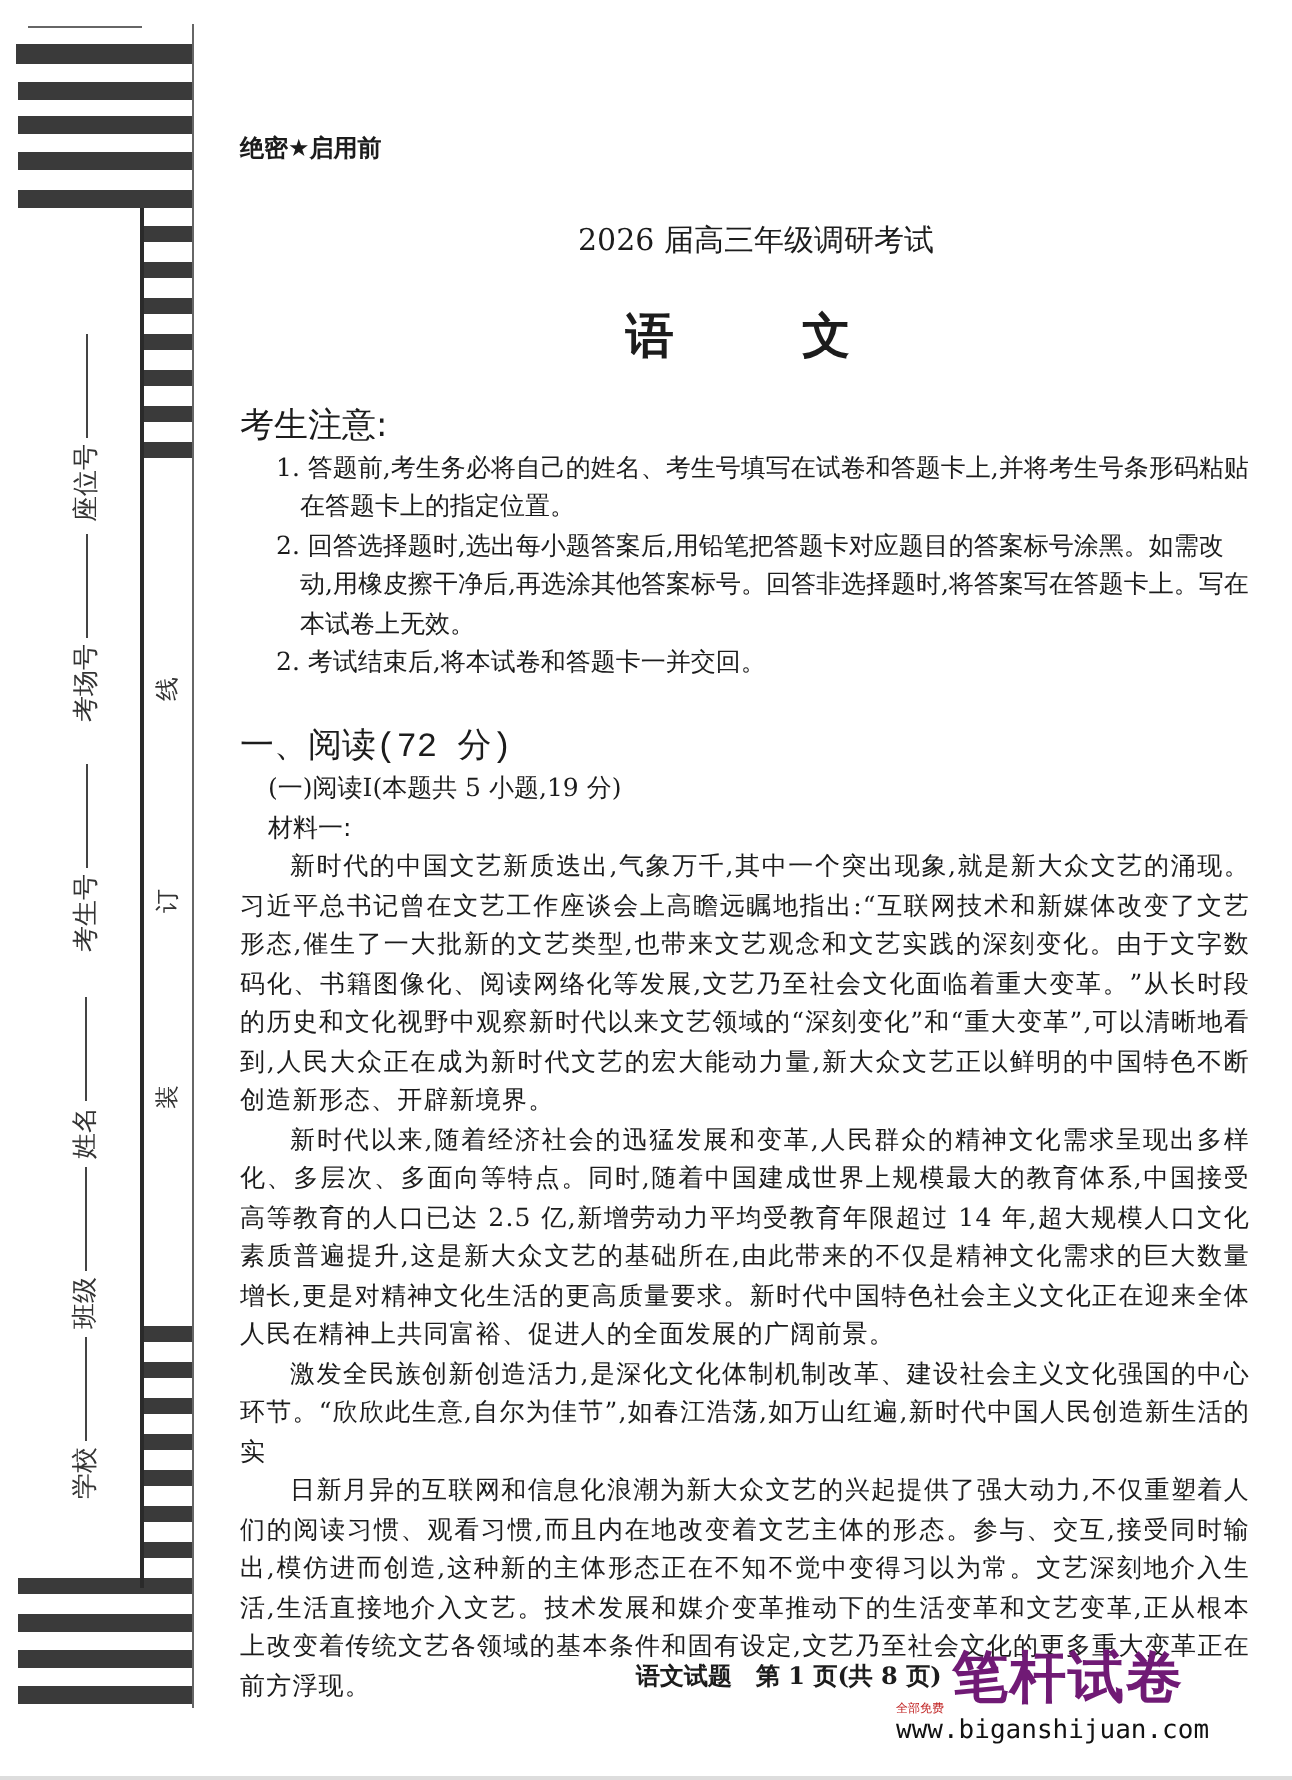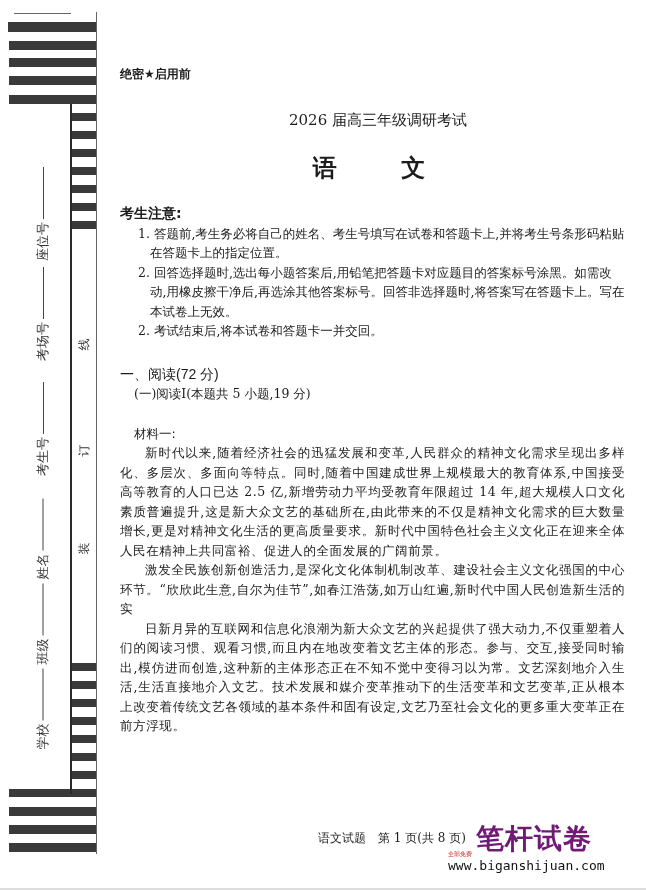--- a/index.html
+++ b/index.html
@@ -9,26 +9,26 @@
   .stripe{position:absolute;background:#3a3a3a;}
   .vline{position:absolute;background:#2a2a2a;}
   .rotlabel{position:absolute;transform:rotate(-90deg);transform-origin:center center;white-space:nowrap;
             font-family:"DejaVu Sans","Liberation Sans",sans-serif;font-size:13px;color:#333;}
   .blank{display:inline-block;width:52px;border-bottom:1px solid #444;margin-left:3px;vertical-align:middle;}
   .binding{position:absolute;transform:rotate(-90deg);font-family:"DejaVu Sans",sans-serif;font-size:12px;color:#333;}
   .secret{position:absolute;left:120px;top:66px;font-family:"DejaVu Sans","Liberation Sans",sans-serif;font-size:12px;font-weight:bold;}
   .examtitle{position:absolute;left:0;width:646px;top:111px;text-align:center;font-size:15px;padding-left:110px;box-sizing:border-box;}
   .subject{position:absolute;left:0;width:646px;top:152px;text-align:center;font-size:24px;font-weight:bold;letter-spacing:28px;padding-left:120px;box-sizing:border-box;font-family:"DejaVu Sans",sans-serif;}
   .content{position:absolute;left:120px;top:204px;width:505px;font-size:12.5px;line-height:19.5px;}
-  .notice-head{font-family:"DejaVu Sans",sans-serif;font-weight:bold;font-size:14px;}
+  .notice-head{font-family:"DejaVu Sans",sans-serif;font-weight:normal;font-size:17px;}
   .notice{padding-left:18px;text-indent:-12px;margin-left:12px;}
-  .section{margin-top:10px;font-family:Liberation Sans, sans-serif;font-size:14px;}
+  .section{margin-top:10px;font-family:Liberation Mono, monospace;font-size:17px;}
   .ind1{padding-left:14px;}
   .para{text-indent:2em;text-align:justify;letter-spacing:0.6px;}
-  .footer{position:absolute;top:830px;left:318px;font-size:12px;}
+  .footer{position:absolute;top:830px;left:318px;font-size:12px;font-weight:bold;}
   .wm-title{position:absolute;left:476px;top:820px;font-family:"DejaVu Sans",sans-serif;font-weight:bold;font-size:28px;color:#701a75;letter-spacing:1px;}
   .wm-small{position:absolute;left:448px;top:850px;font-family:"DejaVu Sans",sans-serif;font-size:6px;color:#c02020;}
   .wm-url{position:absolute;left:448px;top:858px;font-family:"DejaVu Sans Mono","Liberation Mono",monospace;font-size:13px;color:#111;}
   .bottom-line{position:absolute;left:0;top:888px;width:646px;height:2px;background:#ddd;}
 </style>
 </head>
 <body>
 
 <div class="margin">
 
@@ -92,21 +92,22 @@
 <div class="subject">语 文</div>
 
 <div class="content">
   <div class="notice-head">考生注意:</div>
   <div class="notice">1. 答题前,考生务必将自己的姓名、考生号填写在试卷和答题卡上,并将考生号条形码粘贴在答题卡上的指定位置。</div>
   <div class="notice">2. 回答选择题时,选出每小题答案后,用铅笔把答题卡对应题目的答案标号涂黑。如需改动,用橡皮擦干净后,再选涂其他答案标号。回答非选择题时,将答案写在答题卡上。写在本试卷上无效。</div>
   <div class="notice">2. 考试结束后,将本试卷和答题卡一并交回。</div>
 
   <div class="section" style="margin-top:24px;">一、阅读(72 分)</div>
   <div class="ind1">(一)阅读Ⅰ(本题共 5 小题,19 分)</div>
-  <div class="ind1" style="font-family:'DejaVu Sans',sans-serif;margin-top:20px;">材料一:</div>
+  <div class="ind1" style="font-family:'DejaVu Sans',sans-serif;">材料一:</div>
+  <div class="para">新时代的中国文艺新质迭出,气象万千,其中一个突出现象,就是新大众文艺的涌现。习近平总书记曾在文艺工作座谈会上高瞻远瞩地指出:“互联网技术和新媒体改变了文艺形态,催生了一大批新的文艺类型,也带来文艺观念和文艺实践的深刻变化。由于文字数码化、书籍图像化、阅读网络化等发展,文艺乃至社会文化面临着重大变革。”从长时段的历史和文化视野中观察新时代以来文艺领域的“深刻变化”和“重大变革”,可以清晰地看到,人民大众正在成为新时代文艺的宏大能动力量,新大众文艺正以鲜明的中国特色不断创造新形态、开辟新境界。</div>
   <div class="para">新时代以来,随着经济社会的迅猛发展和变革,人民群众的精神文化需求呈现出多样化、多层次、多面向等特点。同时,随着中国建成世界上规模最大的教育体系,中国接受高等教育的人口已达 2.5 亿,新增劳动力平均受教育年限超过 14 年,超大规模人口文化素质普遍提升,这是新大众文艺的基础所在,由此带来的不仅是精神文化需求的巨大数量增长,更是对精神文化生活的更高质量要求。新时代中国特色社会主义文化正在迎来全体人民在精神上共同富裕、促进人的全面发展的广阔前景。</div>
   <div class="para">激发全民族创新创造活力,是深化文化体制机制改革、建设社会主义文化强国的中心环节。“欣欣此生意,自尔为佳节”,如春江浩荡,如万山红遍,新时代中国人民创造新生活的实</div>
   <div class="para">日新月异的互联网和信息化浪潮为新大众文艺的兴起提供了强大动力,不仅重塑着人们的阅读习惯、观看习惯,而且内在地改变着文艺主体的形态。参与、交互,接受同时输出,模仿进而创造,这种新的主体形态正在不知不觉中变得习以为常。文艺深刻地介入生活,生活直接地介入文艺。技术发展和媒介变革推动下的生活变革和文艺变革,正从根本上改变着传统文艺各领域的基本条件和固有设定,文艺乃至社会文化的更多重大变革正在前方浮现。</div>
 </div>
 
 <div class="footer">语文试题　第 1 页(共 8 页)</div>
 
 <div class="wm-title">笔杆试卷</div>
 <div class="wm-small">全部免费</div>
 <div class="wm-url">www.biganshijuan.com</div>

